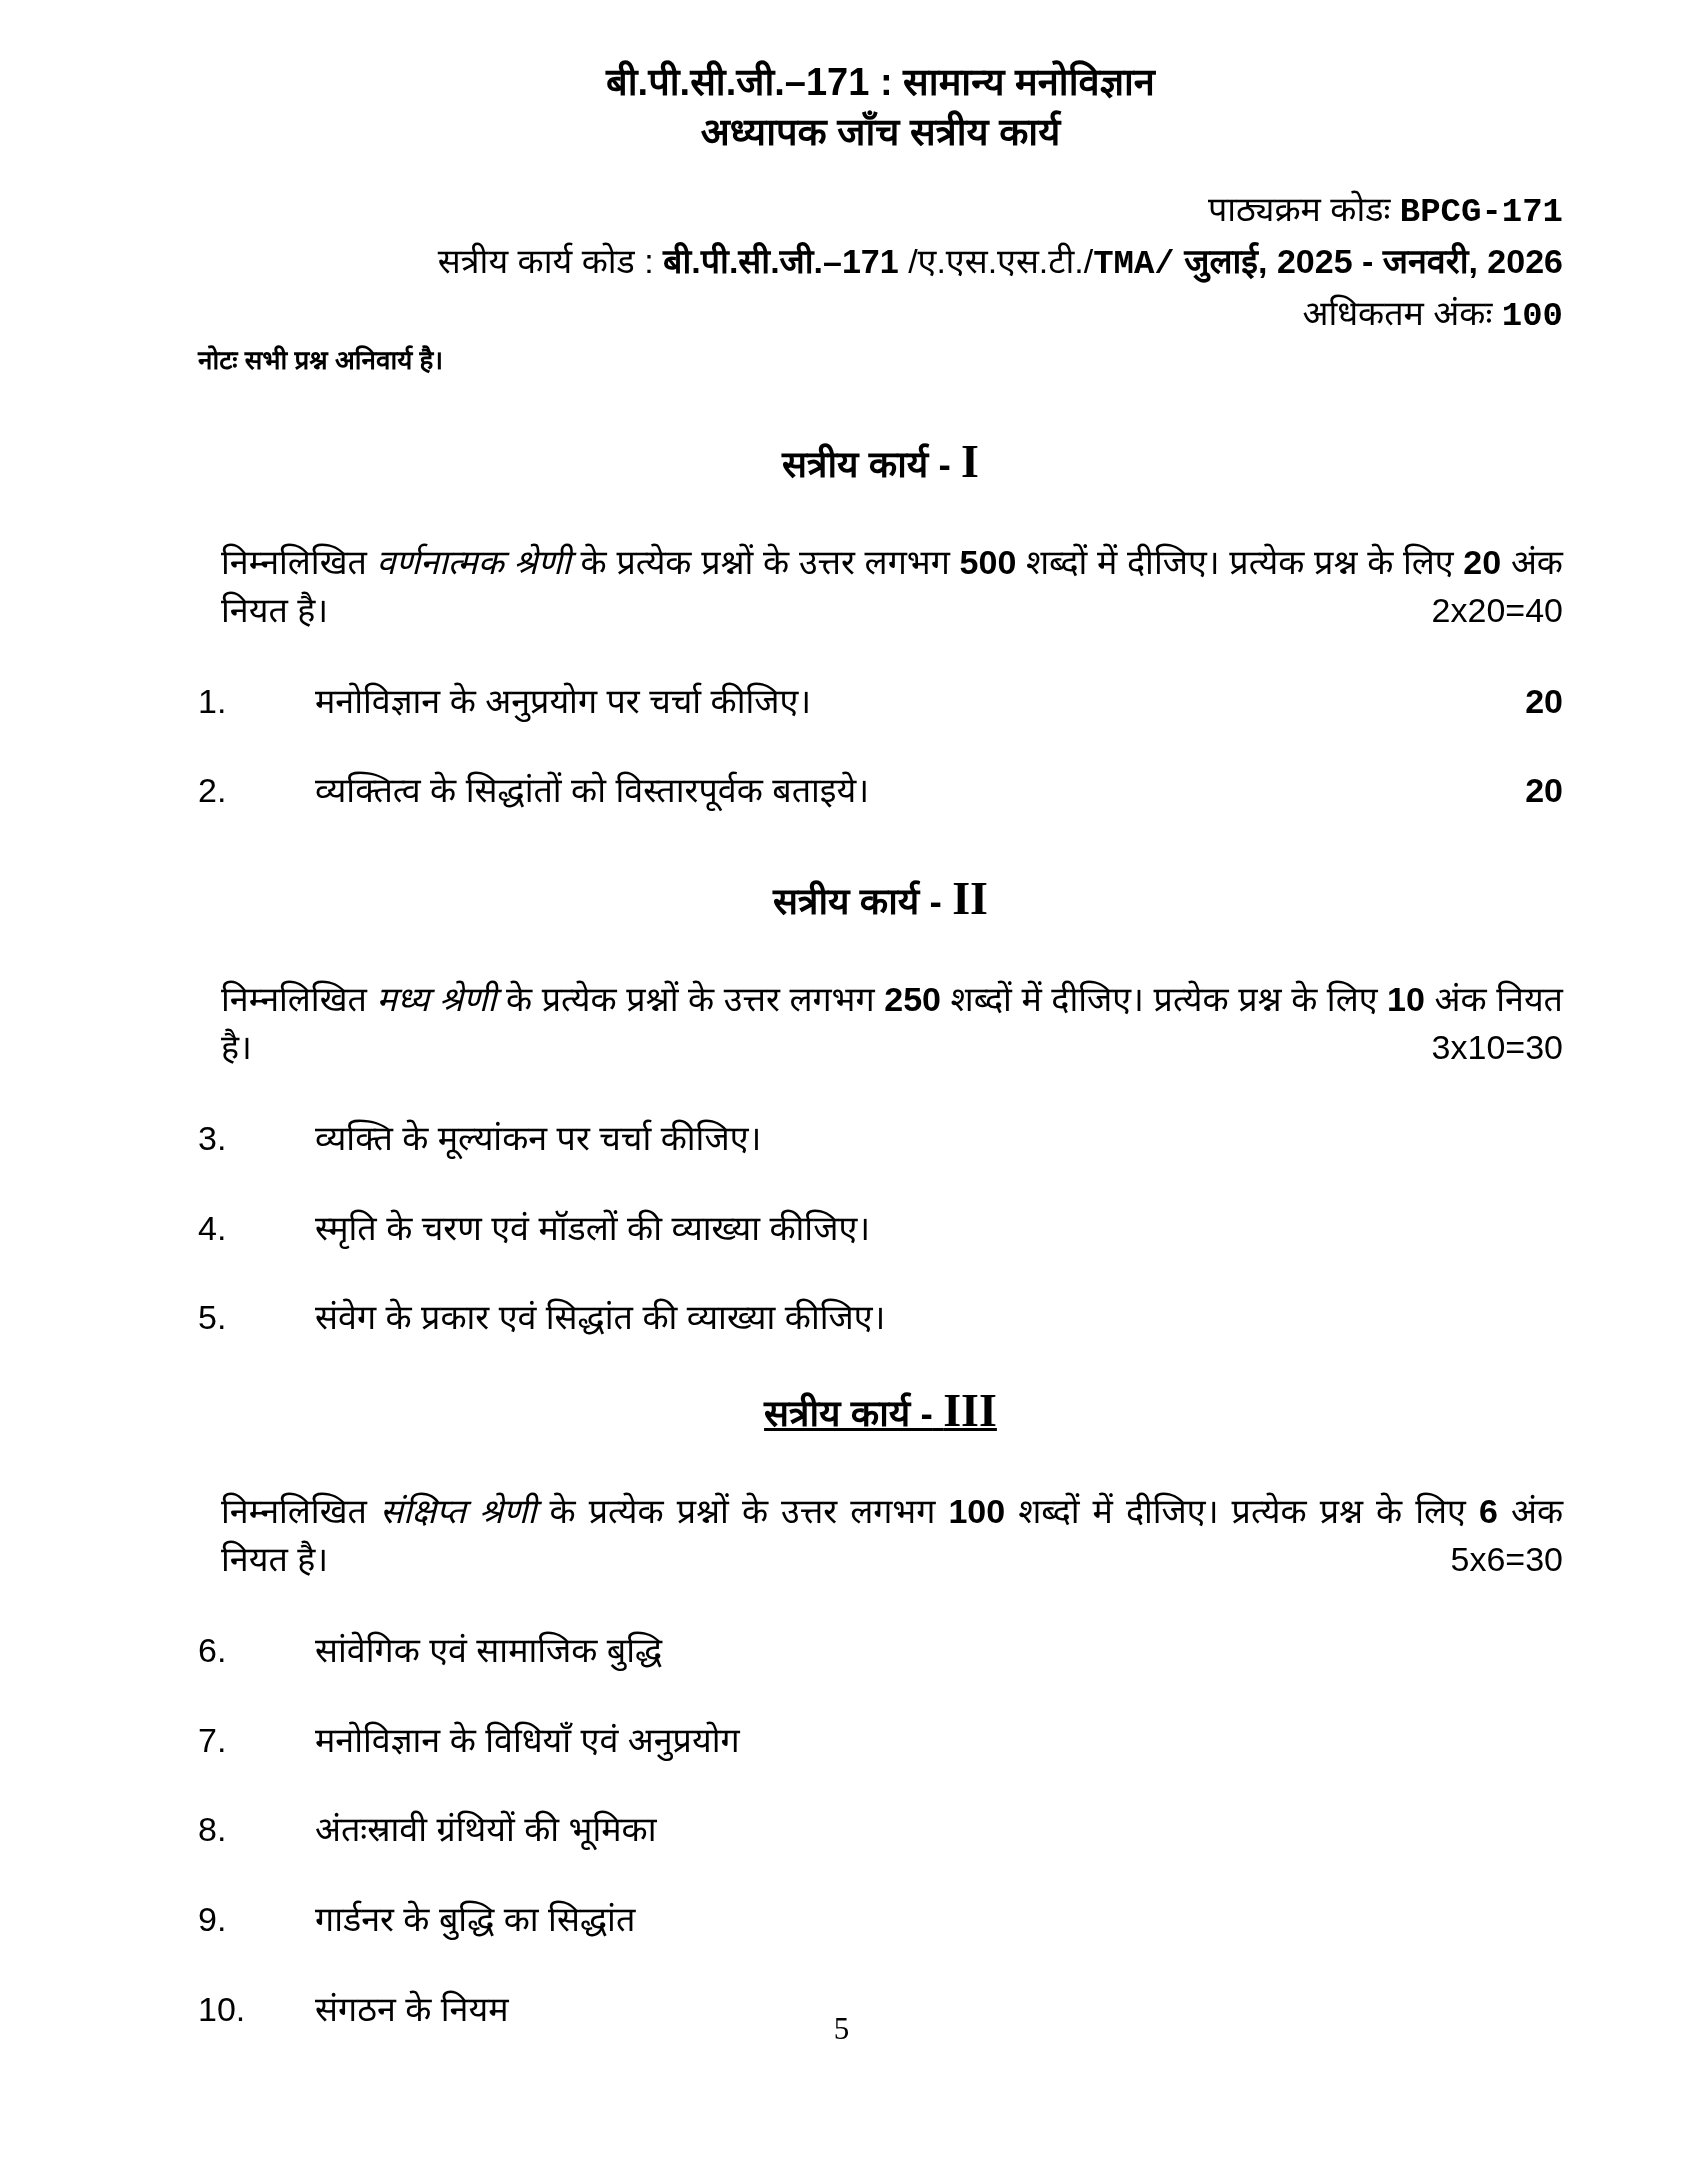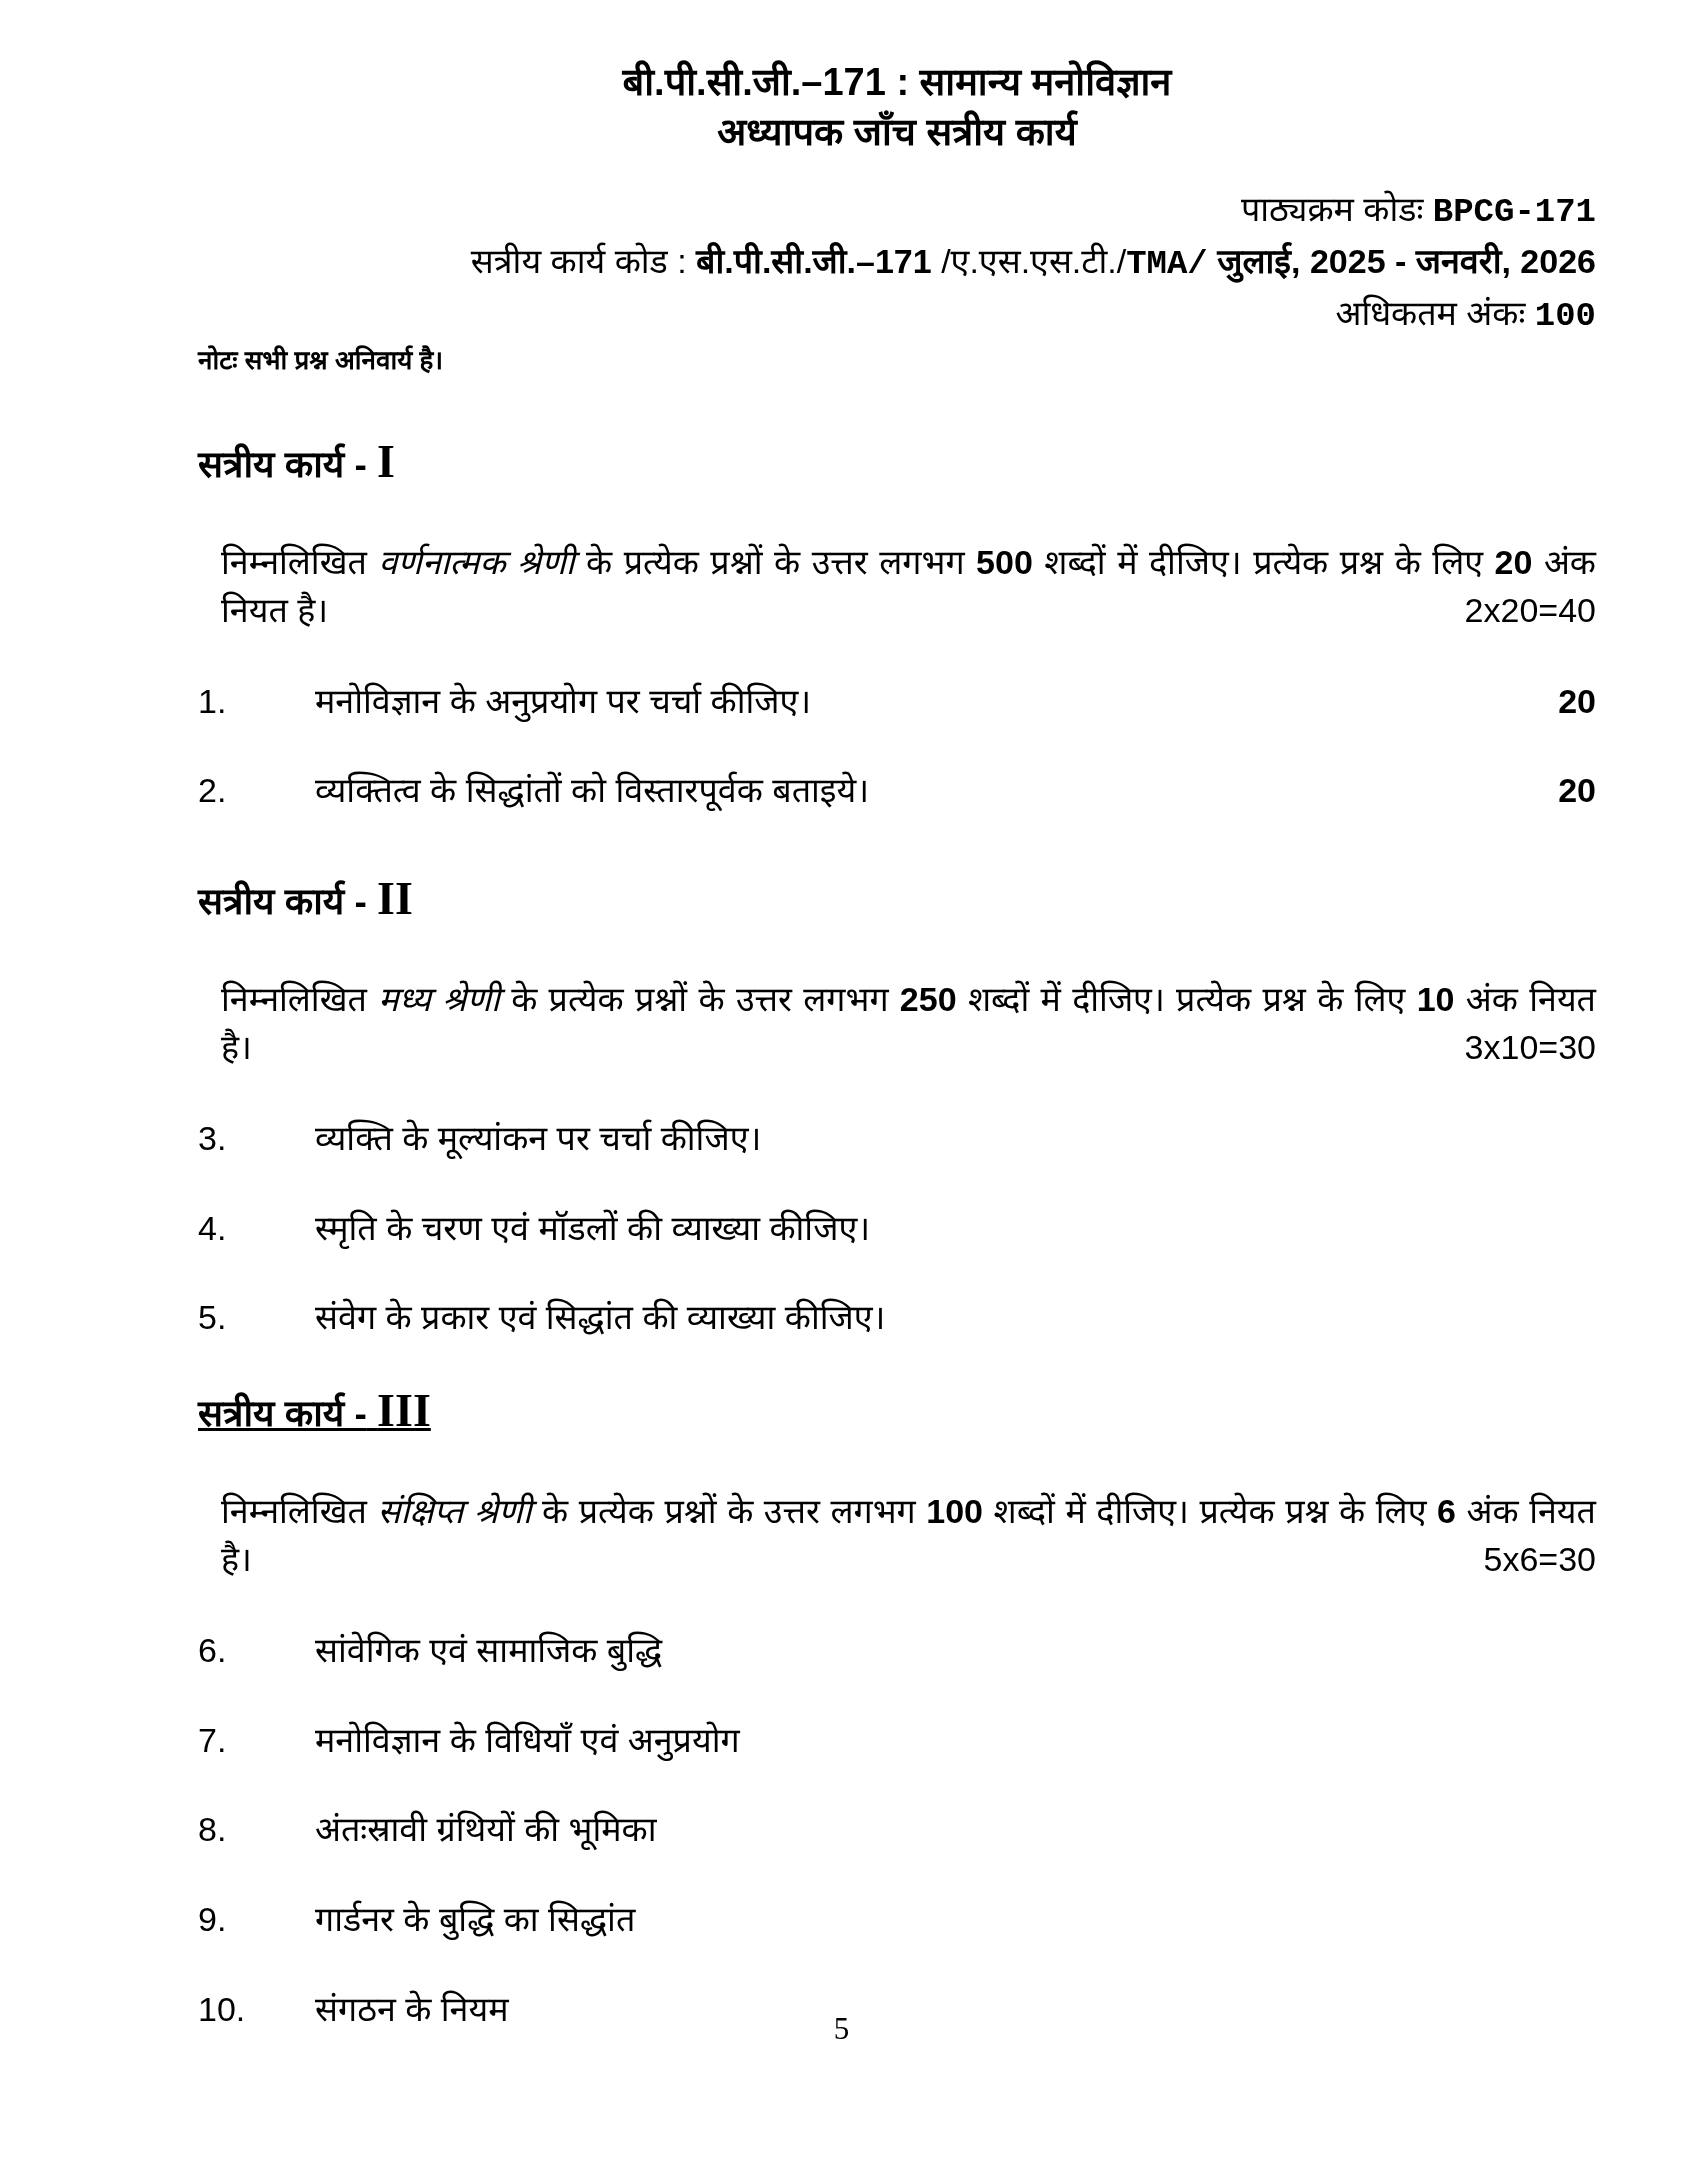--- a/index.html
+++ b/index.html
@@ -6,21 +6,21 @@
   html, body { margin: 0; padding: 0; }
   body {
     width: 1683px;
     height: 2178px;
     position: relative;
     background: #ffffff;
     color: #000000;
     font-family: "Liberation Sans", sans-serif;
   }
   .content {
-    padding: 57px 87px 0 198px;
+    padding: 57px 120px 0 198px;
   }
   .doc-title {
     text-align: center;
     font-weight: bold;
     font-size: 38px;
     line-height: 1.32;
   }
   .header-meta {
     text-align: right;
     margin-top: 28px;
@@ -28,21 +28,21 @@
     line-height: 1.44;
   }
   .b-sans { font-weight: bold; }
   .b-serif { font-family: Liberation Mono, monospace; font-weight: bold; }
   .it { font-style: italic; }
   .note {
     font-weight: bold;
     font-size: 26px;
   }
   .section-heading {
-    text-align: left;
+    text-align: center;
     font-weight: bold;
     font-size: 37px;
     margin-top: 55px;
     line-height: 1.3;
   }
   .roman {
     font-family: "Liberation Serif", serif;
     font-size: 46px;
     font-weight: bold;
   }

